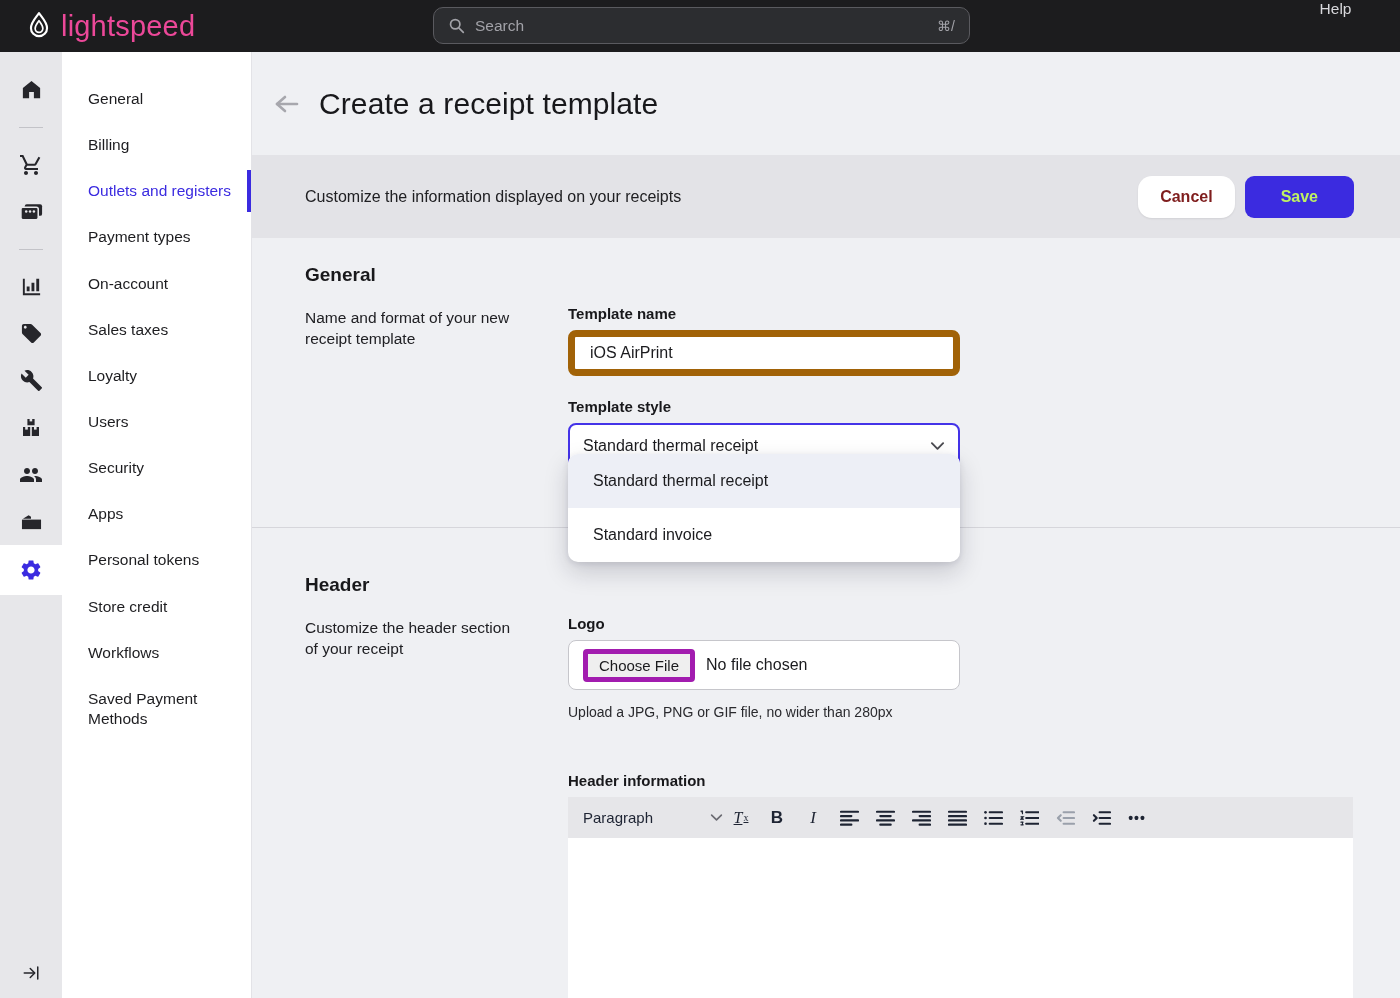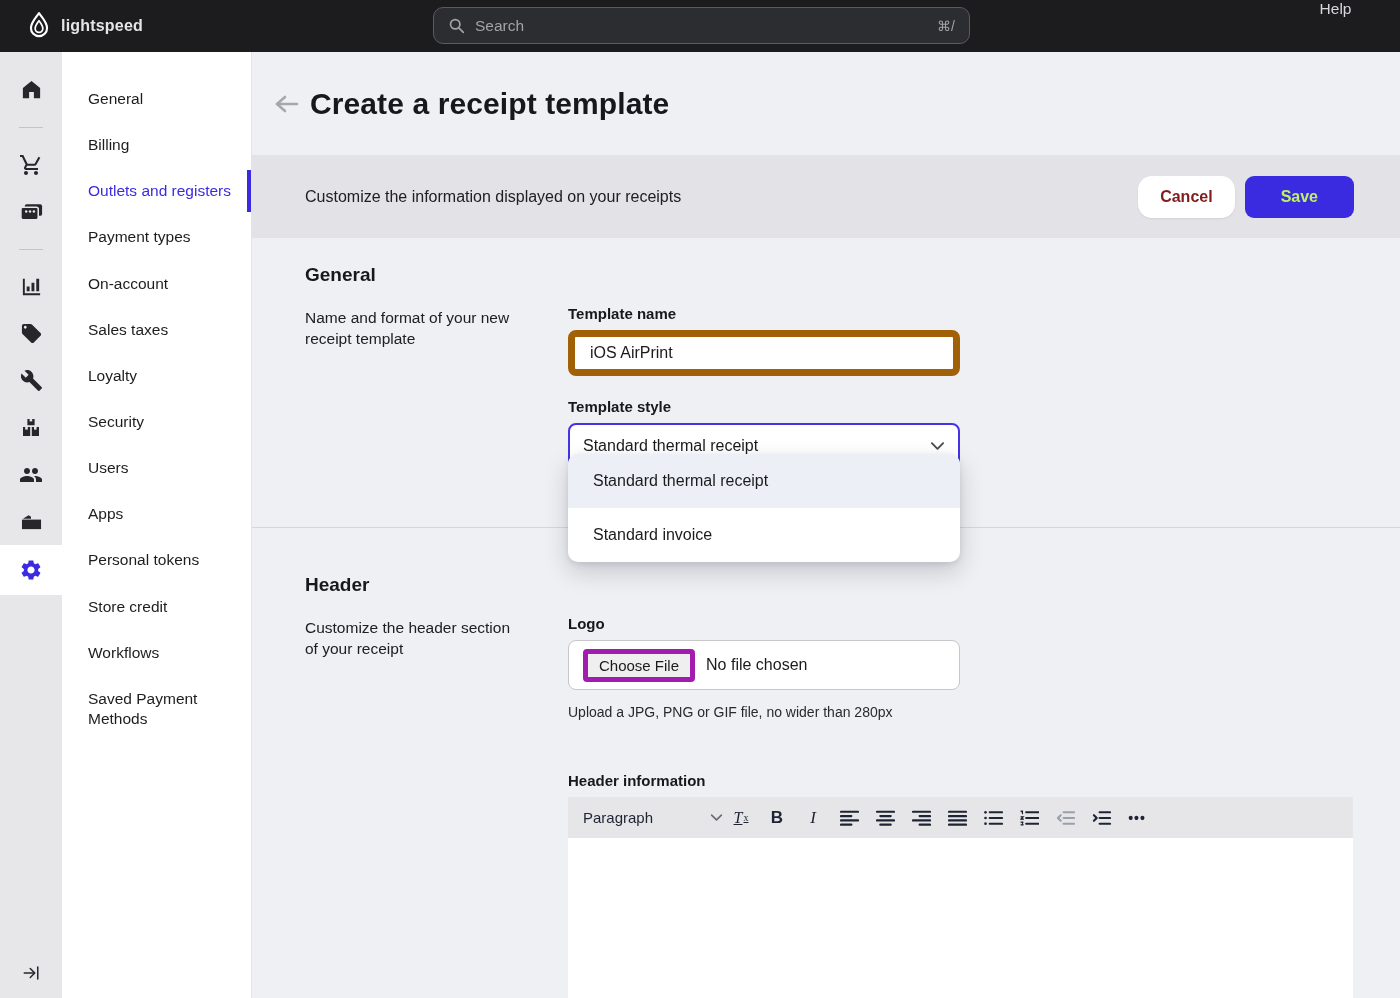--- a/index.html
+++ b/index.html
@@ -2,21 +2,21 @@
 <html><head>
 <meta charset="utf-8">
 <style>
   * { margin:0; padding:0; box-sizing:border-box; }
   html,body { width:1400px; height:998px; overflow:hidden; }
   body { font-family:"Liberation Sans", sans-serif; background:#eff0f3; color:#1b1b1e; }
 
   
   .topbar { height:52px; background:#1c1c1e; display:flex; align-items:center; position:relative; }
   .brand { display:flex; align-items:center; gap:9px; padding-left:26px; }
-  .brand-name { color:#e5e5e5; font-size:16px; font-weight:700; letter-spacing:.2px; }
+  .brand-name { color:#ec4899; font-size:29px; font-weight:400; letter-spacing:.2px; }
   .searchbox { position:absolute; left:433px; top:7px; width:537px; height:37px;
     background:#2c2d30; border:1px solid #5a5a5f; border-radius:10px;
     display:flex; align-items:center; padding:16px 14px; gap:10px; }
   .searchbox .ph { color:#a2a2a8; font-size:15.5px; flex:1; }
   .searchbox .kbd { color:#a2a2a8; font-size:14px; }
   .top-right { position:absolute; right:0; top:0; height:52px; display:flex; align-items:center; gap:38px; padding-right:26px;flex-direction:column; }
   .top-link { color:#d8d8dc; font-size:15.5px; cursor:pointer; }
 
   
   .shell { display:flex; height:946px; }
@@ -31,21 +31,21 @@
 
   
   .sidenav { width:190px; background:#ffffff; border-right:1px solid #e3e3e7; padding-top:24px; flex:none; }
   .nav-item { position:relative; padding:13px 14px 13px 26px; font-size:15.5px; color:#1d1d20; line-height:1.3; cursor:pointer; }
   .nav-item.active { color:#3b2be0; }
   .nav-item.active::after { content:""; position:absolute; right:0; top:2px; bottom:2px; width:4px; background:#3b2be0; }
 
   
   .main { flex:1; background:#eff0f3; position:relative; }
   .title-row { height:103px; display:flex; align-items:center; padding-left:21px; gap:11px; }
-  .page-title { font-size:30px; font-weight:700; color:#18181b; letter-spacing:.1px; }
+  .page-title { font-size:30px; font-weight:400; color:#18181b; letter-spacing:.1px;margin-left:9px; }
 
   .action-bar { height:83px; background:#e3e3e7; display:flex; align-items:center; padding:0 46px 0 53px; }
   .action-desc { font-size:16px; color:#202023; flex:1; }
   .btn { border:none; border-radius:9px; font-size:16px; font-weight:700; cursor:pointer; padding:12px 22px; font-family:inherit; }
   .btn-cancel { background:#ffffff; color:#7f1d1d; margin-right:10px; box-shadow:0 1px 2px rgba(0,0,0,.08);border-radius:14px; }
   .btn-save { background:#3b2be0; color:#bef264; padding:12px 36px; }
 
   .section { padding:26px 0 0 53px; display:flex; }
   .section-general { height:289px; }
   .sec-left { width:263px; flex:none; }
@@ -204,22 +204,22 @@
   </nav>
 
   <nav class="sidenav">
     <div class="nav-item">General</div>
     <div class="nav-item">Billing</div>
     <div class="nav-item active">Outlets and registers</div>
     <div class="nav-item">Payment types</div>
     <div class="nav-item">On-account</div>
     <div class="nav-item">Sales taxes</div>
     <div class="nav-item">Loyalty</div>
+    <div class="nav-item">Users</div>
     <div class="nav-item">Security</div>
-    <div class="nav-item">Users</div>
     <div class="nav-item">Apps</div>
     <div class="nav-item">Personal tokens</div>
     <div class="nav-item">Store credit</div>
     <div class="nav-item">Workflows</div>
     <div class="nav-item">Saved Payment Methods</div>
   </nav>
 
   <main class="main">
 
     <div class="title-row">

